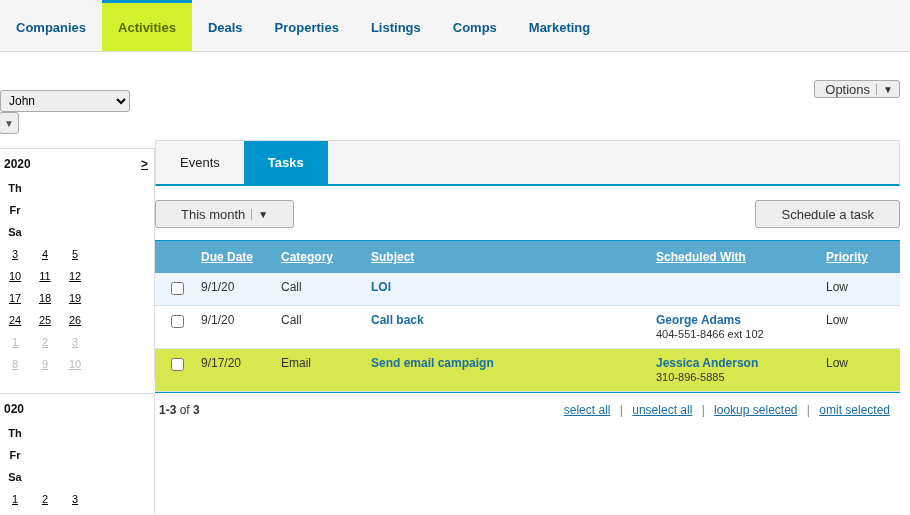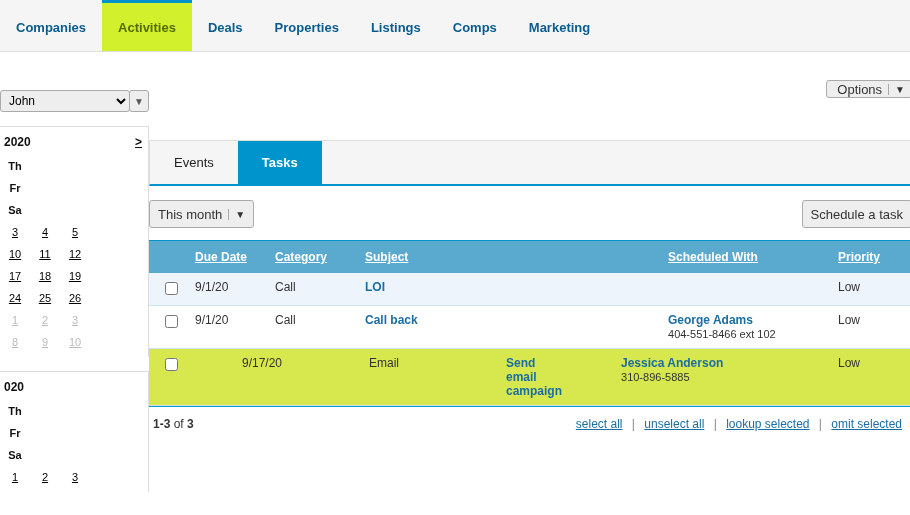--- a/index.html
+++ b/index.html
@@ -7,21 +7,21 @@
   .page { width:910px; height:515px; position:relative; overflow:hidden; }
   
   .topnav { display:flex; height:52px; background:#f5f5f5; border-bottom:1px solid #ddd; }
   .topnav-item { padding:17px 16px; color:#0a5c8f; font-weight:bold; font-size:13px; cursor:pointer; border-top:3px solid transparent; }
   .topnav-item.active { background:#d2f02b; border-top:3px solid #0094cc; color:#556b00; }
   
   .main-area { display:flex; }
   .left-col { width:155px; padding:10px 0 0 0; }
   .right-col { flex:1; padding:0 10px 0 0; }
   
-  .user-select { display:flex; align-items:flex-start; margin:28px 0 0 0; }
+  .user-select { display:flex; align-items:flex-start; margin:28px 0 0 0;flex-direction:column; }
   .user-select select { width:130px; height:22px; border:1px solid #aaa; background:#eee; border-radius:3px; font-size:12px; padding:1px 4px; }
   .dropdown-btn { width:20px; height:22px; border:1px solid #aaa; border-radius:3px; margin-left:-1px; background:#eee; display:flex; align-items:center; justify-content:center; font-size:10px; color:#555; cursor:pointer; }
   
   .calendar { border-right:1px solid #ddd; border-top:1px solid #ddd; padding:8px 6px 4px 0; margin-top:14px; }
   .cal-year { font-weight:bold; font-size:12px; color:#111; padding:0 0 6px 4px; }
   .cal-hdr { display:flex;flex-direction:column; }
   .cal-hdr span, .cal-row a, .cal-row span { width:30px; display:inline-block; text-align:center; padding:5px 0; }
   .cal-hdr span { font-weight:bold; color:#111; font-size:11px; }
   .cal-row a { color:#000; text-decoration:underline; cursor:pointer; font-size:11px; }
   .cal-row span.muted { color:#bbb; text-decoration:underline; font-size:11px; }
@@ -29,35 +29,35 @@
   
   .toprow { display:flex; justify-content:space-between; align-items:center; padding:28px 0 0 0; }
   .options-btn { border:1px solid #aaa; border-radius:3px; background:#eee; display:flex; align-items:center; height:18px; padding:0 6px 0 10px; font-size:13px; cursor:pointer; }
   .options-btn .caret { margin-left:6px; border-left:1px solid #aaa; padding-left:6px; font-size:10px; }
   
   .subtabs { display:flex; border:1px solid #ddd; border-bottom:2px solid #0094cc; margin-top:42px; background:#f5f5f5; }
   .subtab { padding:14px 24px; font-size:13px; color:#222; cursor:pointer; }
   .subtab.active { background:#0094cc; color:#fff; font-weight:bold; }
   
   .filterrow { display:flex; justify-content:space-between; align-items:center; margin:14px 0 12px 0; }
-  .filter-btn, .schedule-btn { border:1px solid #aaa; border-radius:3px; background:#eee; height:28px; padding:0 8px; display:flex; align-items:center; font-size:13px; cursor:pointer; }
+  .filter-btn, .schedule-btn { border:1px solid #aaa; border-radius:3px; background:#eee; height:28px; padding:0 25px; display:flex; align-items:center; font-size:13px; cursor:pointer; }
   .filter-btn .caret { margin-left:6px; border-left:1px solid #aaa; padding-left:6px; font-size:10px; }
   
   .grid { width:100%; border-top:1px solid #0094cc; }
   .grid-hdr { display:flex; background:#5aa9cf; color:#fff; font-size:12px; }
   .grid-hdr > div { padding:9px 6px; font-weight:bold; text-decoration:underline; cursor:pointer; }
   .col-chk { width:40px; text-decoration:none !important; }
   .col-due { width:80px; }
   .col-cat { width:90px; }
   .col-sub { flex:1; }
   .col-sched { width:170px; }
   .col-pri { width:80px; }
   .grid-row { display:flex; border-bottom:1px solid #cfe3f0; background:#eef4fc; font-size:12px; }
   .grid-row.alt { background:#fff; }
-  .grid-row.hl { background:#d6e84d;gap:47px; }
+  .grid-row.hl { background:#d6e84d; }
   .grid-row > div { padding:7px 6px; }
   .grid-row .col-sub a, .grid-row .col-sched a { color:#1a6ea3; font-weight:bold; text-decoration:none; cursor:pointer; }
   .grid-row .col-sched .phone { color:#333; font-size:11px; font-weight:normal; }
   .grid-row .col-chk input { margin:2px 0 0 10px; cursor:pointer; }
   
   .grid-foot { display:flex; align-items:center; padding:10px 4px; font-size:12px; color:#333; border-top:1px solid #0094cc; }
   .grid-foot .count { flex: 0 0 auto; }
   .grid-foot .links { flex:1; text-align:right; }
   .grid-foot .links a { color:#1a6ea3; text-decoration:underline; margin:0 6px; cursor:pointer; }
   .grid-foot .links .sep { color:#888; }

